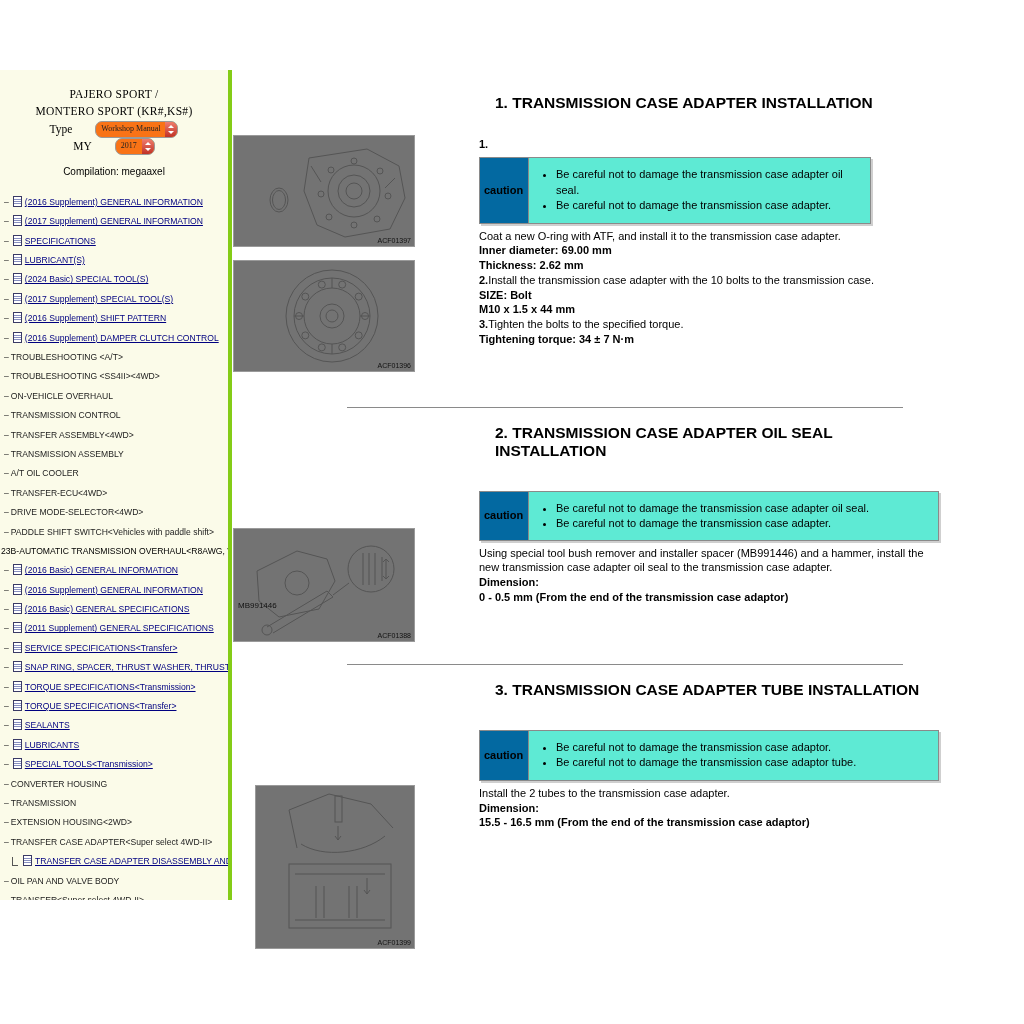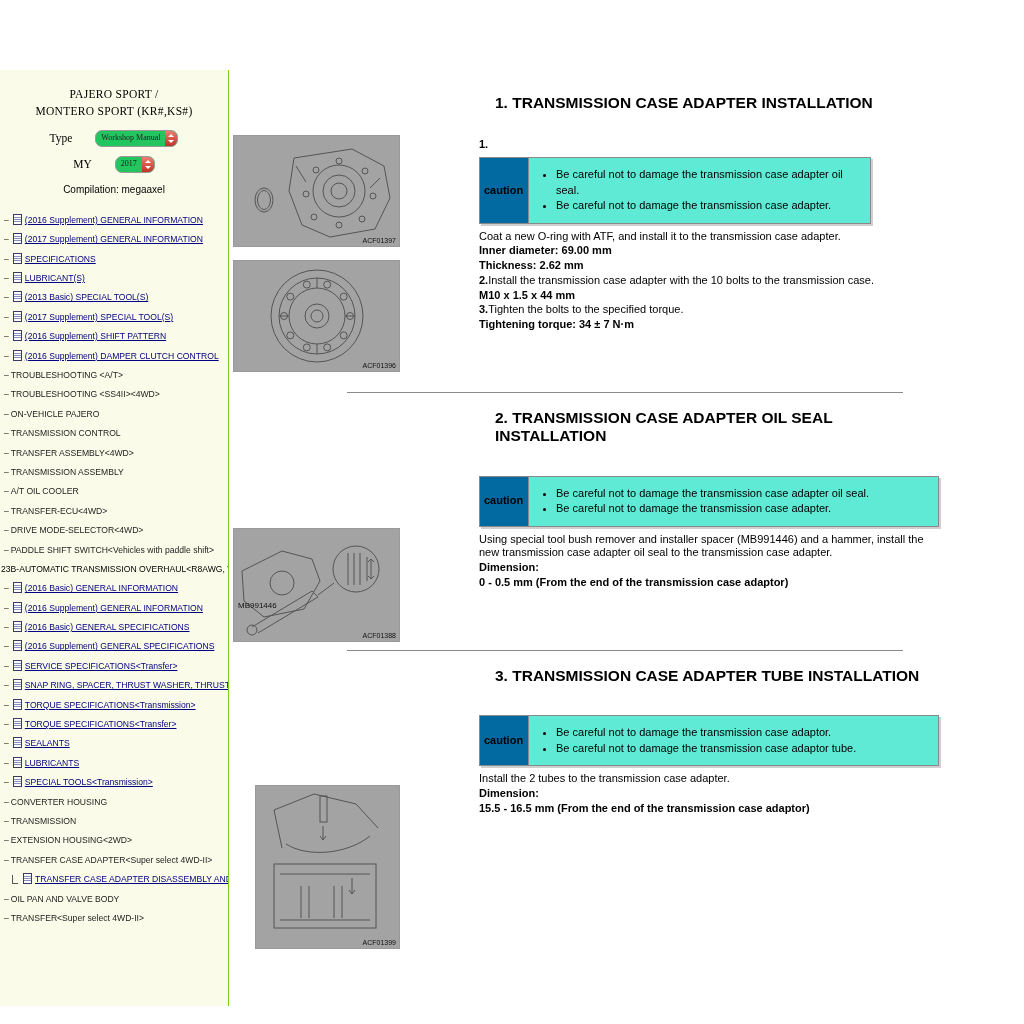--- a/index.html
+++ b/index.html
@@ -1,26 +1,26 @@
 <!DOCTYPE html>
 <html><head>
 <meta charset="utf-8">
 <style>
   html,body{margin:0;padding:0;background:#fff;}
   body{font-family:"Liberation Sans", sans-serif;color:#000;}
   .page{position:relative;width:1024px;height:1024px;background:#fff;overflow:hidden;}
 
   
-  .sidebar{position:absolute;left:0;top:70px;width:228px;height:936px;
-    background:#FBFBE9;border-right:1px solid #84cc16;overflow:hidden;}
+  .sidebar{position:absolute;left:0;top:70px;width:228px;height:830px;
+    background:#FBFBE9;border-right:4px solid #84cc16;overflow:hidden;}
   .sidebar-head{padding:16px 6px 4px;text-align:center;font-family:"Liberation Serif", serif;}
   .veh-title{font-size:11.5px;letter-spacing:.3px;line-height:1.5;}
-  .sel-row{display:flex;align-items:center;justify-content:center;gap:23px;margin-top:9px;}
+  .sel-row{display:flex;align-items:center;justify-content:center;gap:23px;}
   .sel-lbl{font-size:11.5px;font-family:"Liberation Serif", serif;}
-  .select{display:inline-flex;align-items:stretch;border:1px solid #9a9a9a;background:#22c55e;
+  .select{display:inline-flex;align-items:stretch;border:1px solid #9a9a9a;background:#f97316;
     height:15px;border-radius:7px;overflow:hidden;}
   .sel-text{font-size:8px;padding:0 5px;line-height:14px;color:#222;white-space:nowrap;}
   .sel-arrow{width:12px;flex:none;background:linear-gradient(#ef7d70,#c03226);position:relative;}
   .sel-arrow::before,.sel-arrow::after{content:"";position:absolute;left:3px;border-left:3px solid transparent;border-right:3px solid transparent;}
   .sel-arrow::before{top:3px;border-bottom:3px solid #fff;}
   .sel-arrow::after{bottom:3px;border-top:3px solid #fff;}
   .compilation{font-size:10px;margin-top:11px;font-family:"Liberation Sans", sans-serif;}
 
   .nav{margin-top:7px;font-size:8.6px;}
   .nav-item{display:flex;align-items:flex-end;height:19.4px;padding-left:4px;white-space:nowrap;overflow:hidden;}
@@ -46,21 +46,21 @@
     font-weight:bold;font-size:11px;display:flex;align-items:center;padding-left:4px;}
   .caution-body{flex:1;background:#5eead4;padding:9px 10px;}
   .caution-body ul{margin:0;padding-left:17px;}
   .caution-body li{font-size:11px;line-height:1.4;}
   .para{margin:1px 0;}
   .bold-line{font-weight:bold;margin:1px 0;}
   .gap30{margin-top:30px;}
   .divider{border:0;border-top:1px solid #8a8a8a;height:0;margin:60px 0 16px -132px;width:556px;}
 
   
-  .img-box{position:absolute;border:1px solid #9a9a9a;background:#a3a3a3;}
+  .img-box{position:absolute;border:1px solid #9a9a9a;background:#737373;padding-left:15px;}
   .img-code{position:absolute;right:3px;bottom:2px;font-size:7px;color:#111;}
   .tool-label{position:absolute;left:4px;top:72px;font-size:8px;color:#111;}
   .img-box svg{display:block;}
   .art{stroke:#555;fill:none;stroke-width:1;}
 </style>
 </head>
 <body>
 
 <div class="page">
 
@@ -97,42 +97,42 @@
       <div class="nav-item link">
           <span class="doc-icon"></span>
           <span class="link-label">SPECIFICATIONS</span>
         </div>
       <div class="nav-item link">
           <span class="doc-icon"></span>
           <span class="link-label">LUBRICANT(S)</span>
         </div>
       <div class="nav-item link">
           <span class="doc-icon"></span>
-          <span class="link-label">(2013 Basic) SPECIAL TOOL(S)</span>
+          <span class="link-label">(2024 Basic) SPECIAL TOOL(S)</span>
         </div>
       <div class="nav-item link">
           <span class="doc-icon"></span>
           <span class="link-label">(2017 Supplement) SPECIAL TOOL(S)</span>
         </div>
       <div class="nav-item link">
           <span class="doc-icon"></span>
           <span class="link-label">(2016 Supplement) SHIFT PATTERN</span>
         </div>
       <div class="nav-item link">
           <span class="doc-icon"></span>
           <span class="link-label">(2016 Supplement) DAMPER CLUTCH CONTROL</span>
         </div>
       <div class="nav-item plain">
           <span class="plain-label">TROUBLESHOOTING &lt;A/T&gt;</span>
         </div>
       <div class="nav-item plain">
           <span class="plain-label">TROUBLESHOOTING &lt;SS4II&gt;&lt;4WD&gt;</span>
         </div>
       <div class="nav-item plain">
-          <span class="plain-label">ON-VEHICLE PAJERO</span>
+          <span class="plain-label">ON-VEHICLE OVERHAUL</span>
         </div>
       <div class="nav-item plain">
           <span class="plain-label">TRANSMISSION CONTROL</span>
         </div>
       <div class="nav-item plain">
           <span class="plain-label">TRANSFER ASSEMBLY&lt;4WD&gt;</span>
         </div>
       <div class="nav-item plain">
           <span class="plain-label">TRANSMISSION ASSEMBLY</span>
         </div>
@@ -158,21 +158,21 @@
       <div class="nav-item link">
           <span class="doc-icon"></span>
           <span class="link-label">(2016 Supplement) GENERAL INFORMATION</span>
         </div>
       <div class="nav-item link">
           <span class="doc-icon"></span>
           <span class="link-label">(2016 Basic) GENERAL SPECIFICATIONS</span>
         </div>
       <div class="nav-item link">
           <span class="doc-icon"></span>
-          <span class="link-label">(2016 Supplement) GENERAL SPECIFICATIONS</span>
+          <span class="link-label">(2011 Supplement) GENERAL SPECIFICATIONS</span>
         </div>
       <div class="nav-item link">
           <span class="doc-icon"></span>
           <span class="link-label">SERVICE SPECIFICATIONS&lt;Transfer&gt;</span>
         </div>
       <div class="nav-item link">
           <span class="doc-icon"></span>
           <span class="link-label">SNAP RING, SPACER, THRUST WASHER, THRUST RAC</span>
         </div>
       <div class="nav-item link">
@@ -314,20 +314,21 @@
             <ul>
               <li>Be careful not to damage the transmission case adapter oil seal.</li>
               <li>Be careful not to damage the transmission case adapter.</li>
             </ul>
           </div>
         </div>
         <p class="para">Coat a new O-ring with ATF, and install it to the transmission case adapter.</p>
         <div class="bold-line">Inner diameter: 69.00 mm</div>
         <div class="bold-line">Thickness: 2.62 mm</div>
         <p class="para"><b>2.</b><span>Install the transmission case adapter with the 10 bolts to the transmission case.</span></p>
+        <div class="bold-line">SIZE: Bolt</div>
         <div class="bold-line">M10 x 1.5 x 44 mm</div>
         <p class="para"><b>3.</b><span>Tighten the bolts to the specified torque.</span></p>
         <div class="bold-line">Tightening torque: 34 ± 7 N·m</div>
       </section>
 
       <hr class="divider">
 
       <section>
         <h1 class="section-title">2. TRANSMISSION CASE ADAPTER OIL SEAL INSTALLATION</h1>
         <div class="caution-table gap30">

